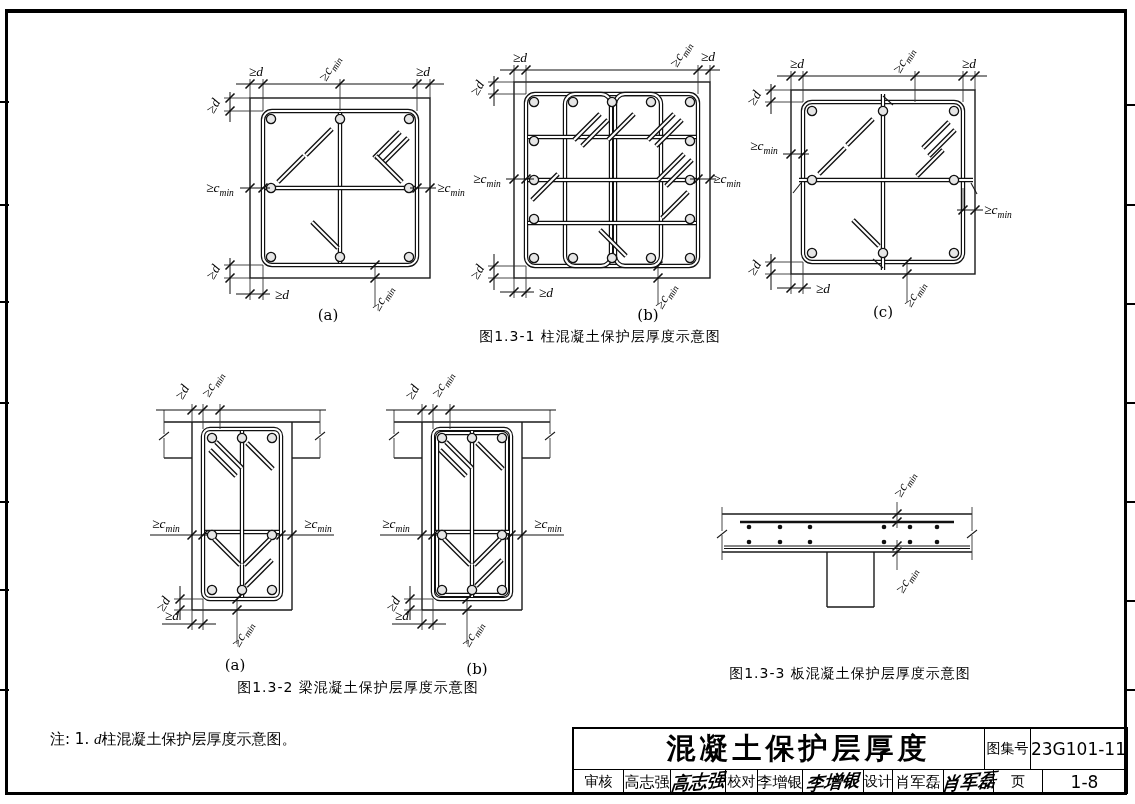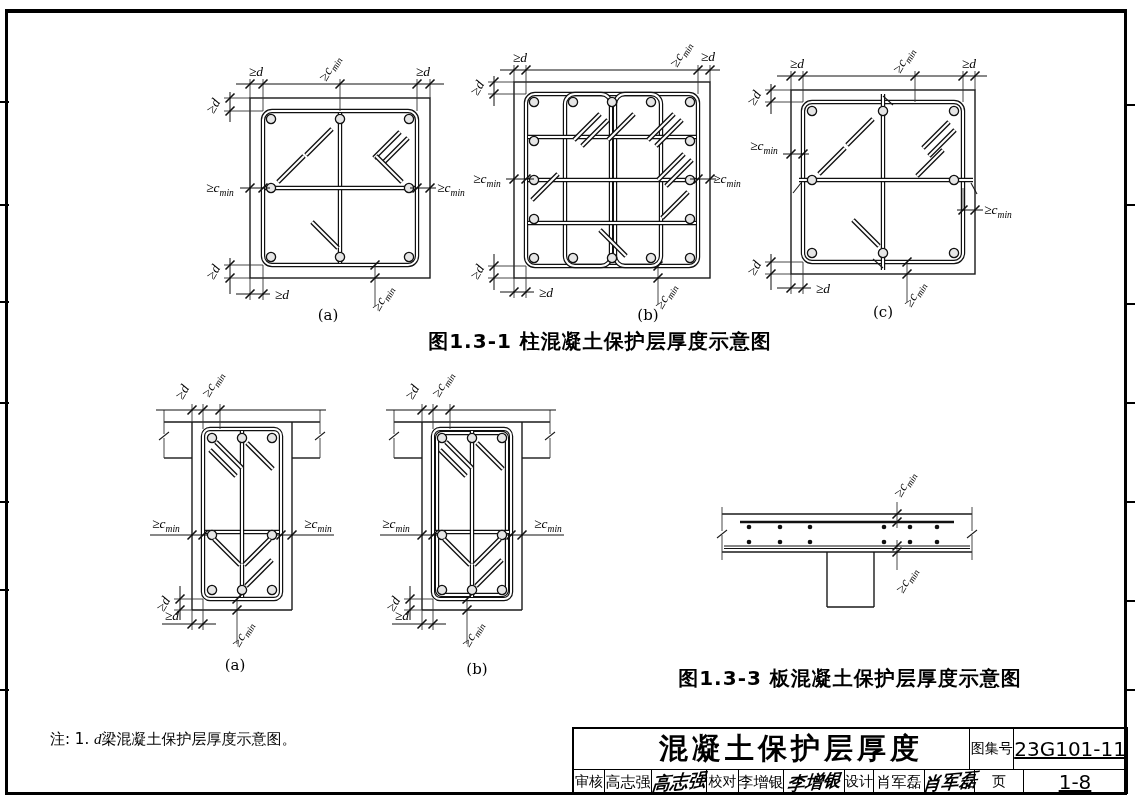--- a/index.html
+++ b/index.html
@@ -21,37 +21,37 @@
   .dim{stroke:#111;stroke-width:1;fill:none;}
   .wit{stroke:#333;stroke-width:.9;fill:none;}
   .tk{stroke:#111;stroke-width:1.6;fill:none;}
   .rebar{stroke:#111;stroke-width:2.4;fill:none;}
   .rebart{stroke:#111;stroke-width:1.2;fill:none;}
   .dtxt{font:italic 13.5px "Liberation Serif",serif;fill:#000;text-anchor:middle;}
   .subt{font-size:9.5px;}
   .tagt{font:15px "DejaVu Serif",serif;fill:#000;text-anchor:middle;}
   
   .cap{position:absolute;transform:translateX(-50%);white-space:nowrap;
-       font-weight:700;font-size:20px;letter-spacing:1px;}
+       font-weight:400;font-size:14px;letter-spacing:1px;}
   .notes{position:absolute;left:50px;top:727px;font-size:15px;line-height:25px;white-space:nowrap;}
   .n2{padding-left:31px;}
   .it{font-family:"Liberation Serif",serif;font-style:italic;}
   .notes sub{font-size:10px;}
   
   .tb{position:absolute;left:572px;top:727px;width:556px;height:67px;box-sizing:border-box;
       border:2.5px solid #000;display:flex;flex-direction:column;}
   .tbr1{display:flex;height:40px;box-sizing:border-box;}
   .tbr2{display:flex;flex:1;border-top:1.5px solid #000;box-sizing:border-box;align-items:stretch;}
   .cell{box-sizing:border-box;border-right:1.5px solid #000;display:flex;align-items:center;
         justify-content:center;white-space:nowrap;overflow:visible;}
   .cell:last-child{border-right:none;}
   .tb-title{font-size:29px;font-weight:700;letter-spacing:4px;margin-left:39px;}
   .lab{font-size:14px;}
   .nam{font-size:15px;}
-  .num{font-size:20px;font-family:"DejaVu Sans",sans-serif;text-decoration:underline;}
+  .num{font-size:17px;font-family:"DejaVu Sans",sans-serif;}
   .sig{font-family:"DejaVu Serif",serif;font-style:italic;font-weight:700;font-size:18px;
        transform:rotate(-5deg) skewX(-10deg);}
 </style>
 </head>
 <body>
 
 <div class="page">
   <div class="frame"></div>
   <div class="etick" style="left:0;top:101px"></div>
   <div class="etick" style="left:0;top:204px"></div>
@@ -492,20 +492,21 @@
         <use href="#tick" x="61" y="252"></use>
       <use href="#t-ged" transform="translate(30,248)"></use>
       <line class="wit" x1="95" y1="227" x2="95" y2="272"></line>
       <use href="#tick" x="95" y="227"></use>
         <use href="#tick" x="95" y="238"></use>
       <use href="#t-gec" transform="translate(104,264) rotate(-60)"></use>
     </g>
     <use href="#t-b" transform="translate(105,302)"></use>
   </svg>
 
+  <div class="cap" style="left:358px;top:679px">图1.3-2 梁混凝土保护层厚度示意图</div>
 
   <svg class="fig" style="left:692px;top:452px" width="310" height="205" viewBox="0 0 310 205">
     <g>
       <line class="oline" x1="30" y1="62" x2="280" y2="62"></line>
       <line class="oline" x1="30" y1="100" x2="280" y2="100"></line>
       <line class="wit" x1="30" y1="55" x2="30" y2="79"></line>
         <line class="wit" x1="30" y1="83" x2="30" y2="108"></line>
       <line class="thin" x1="25" y1="86" x2="35" y2="78"></line>
       <line class="wit" x1="280" y1="55" x2="280" y2="79"></line>
         <line class="wit" x1="280" y1="83" x2="280" y2="108"></line>
@@ -539,31 +540,31 @@
       <line class="wit" x1="205" y1="88" x2="205" y2="118"></line>
       <use href="#tick" x="205" y="94"></use>
         <use href="#tick" x="205" y="100"></use>
       <use href="#t-gec" transform="translate(218,130) rotate(-60)"></use>
     </g>
   </svg>
 
   <div class="cap" style="left:850px;top:665px">图1.3-3 板混凝土保护层厚度示意图</div>
 
   <div class="notes">
-    <div><span>注:</span>&nbsp;<span>1.</span>&nbsp;<span class="it">d</span><span>梁混凝土保护层厚度示意图。</span></div>
+    <div><span>注:</span>&nbsp;<span>1.</span>&nbsp;<span class="it">d</span><span>柱混凝土保护层厚度示意图。</span></div>
   </div>
 
   <div class="tb">
     <div class="tbr1">
       <div class="cell tb-title" style="width:398px">混凝土保护层厚度</div>
       <div class="cell lab" style="width:49px">图集号</div>
       <div class="cell num" style="flex:1">23G101-11</div>
     </div>
     <div class="tbr2">
-      <div class="cell lab" style="width:31px">审核</div>
+      <div class="cell lab" style="width:50px">审核</div>
       <div class="cell nam" style="width:47px">高志强</div>
       <div class="cell" style="width:55px">
           <span class="sig">高志强</span>
         </div>
       <div class="cell lab" style="width:32px">校对</div>
       <div class="cell nam" style="width:45px">李增银</div>
       <div class="cell" style="width:61px">
           <span class="sig">李增银</span>
         </div>
       <div class="cell lab" style="width:29px">设计</div>

